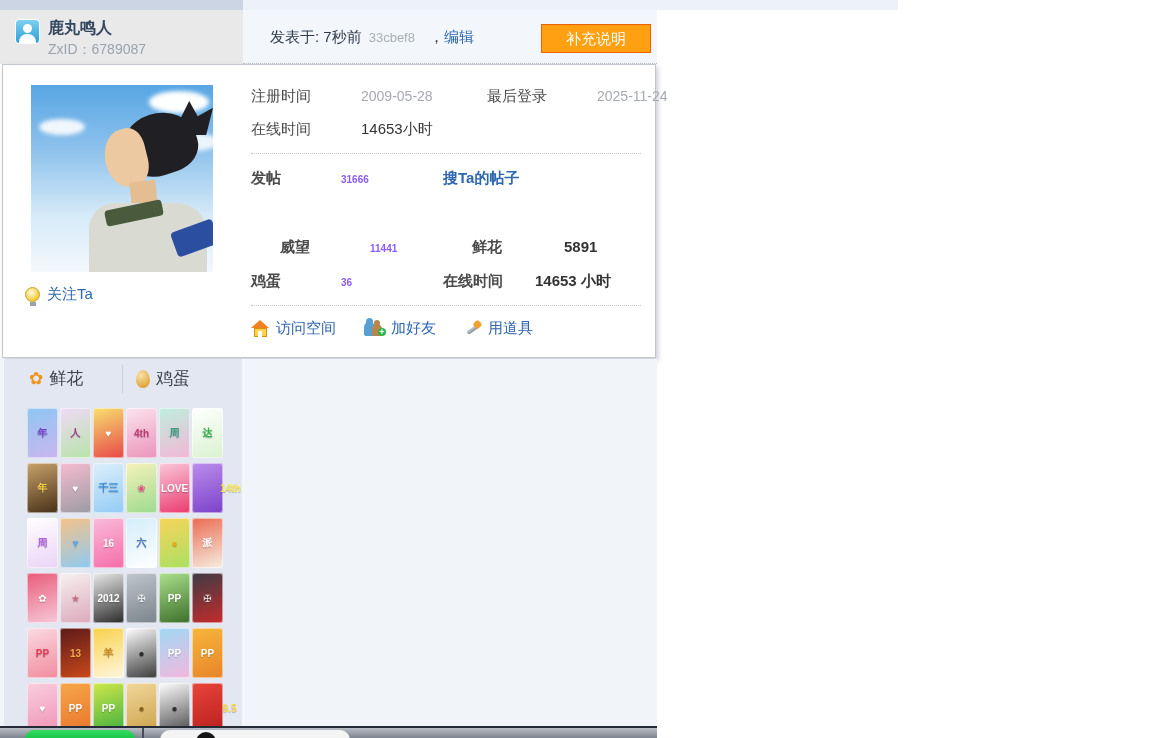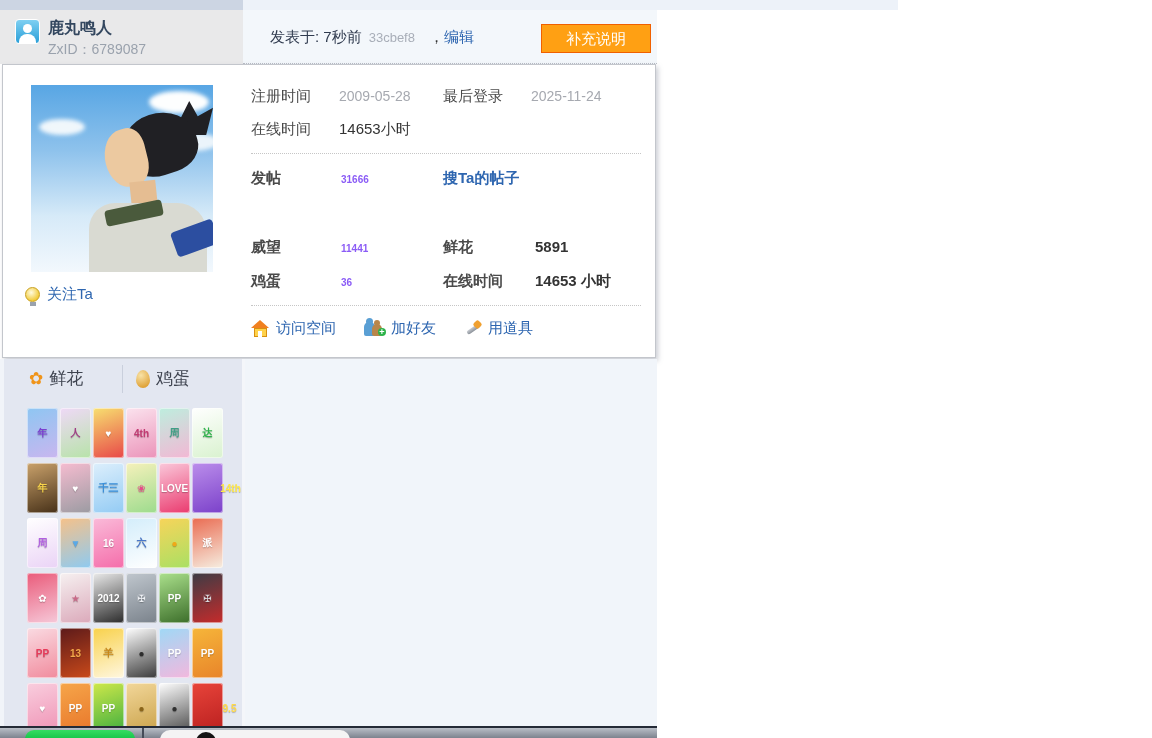--- a/index.html
+++ b/index.html
@@ -52,21 +52,21 @@
     transform:rotate(-12deg); border-radius:4px; }
   .av-band { position:absolute; left:142px; top:140px; width:44px; height:26px; background:#2c4ea0;
     transform:rotate(-20deg); border-radius:4px; }
 
   .follow-row { left:22px; top:220px; display:flex; align-items:center; gap:7px; }
   .bulb { width:15px; height:15px; border-radius:50%; background:radial-gradient(circle at 40% 35%,#fffbe0,#f2cb3a 70%);
     border:1px solid #c8a020; position:relative; }
   .bulb:after { content:""; position:absolute; left:4px; top:14px; width:6px; height:4px; background:#9aa2ad; }
 
   .card-right { left:248px; top:0; width:396px; height:294px; }
-  .info-row { position:absolute; left:0; display:flex; align-items:baseline; white-space:nowrap; }
+  .info-row { position:absolute; left:0; display:flex; align-items:baseline; white-space:nowrap;gap:22px; }
   .i-label { font-size:15px; color:#4a4a4a; }
   .i-muted { font-size:14px; color:#a6a9b0; }
   .w88 { width:88px; } .w104 { width:104px; }
   .dark-val { font-size:15px; color:#333; }
   .dotted { position:absolute; left:0; width:390px; border-bottom:1px dotted #c6c6c6; }
 
   .stat-row { position:absolute; left:0; display:flex; align-items:baseline; white-space:nowrap;font-weight:bold; }
   .s-label { width:90px; font-size:15px; color:#4a4a4a; }
   .s-value { width:102px; font-size:10px; color:#8b5cf6; }
   .s-label2 { width:92px; font-size:15px; color:#4a4a4a; }
@@ -184,21 +184,21 @@
       </div>
 
       <div class="dotted" style="top:88px;"></div>
 
       <div class="stat-row" style="top:104px;">
         <span class="s-label">发帖</span>
         <span class="s-value">31666</span>
         <span class="link" style="width:92px;">搜Ta的帖子</span>
         <span class="s-value2"></span>
       </div>
-      <div class="stat-row" style="top:173px;">
+      <div class="stat-row" style="top:173px;margin-left:29px;">
         <span class="s-label">威望</span>
         <span class="s-value">11441</span>
         <span class="s-label2">鲜花</span>
         <span class="s-value2">5891</span>
       </div>
       <div class="stat-row" style="top:207px;">
         <span class="s-label">鸡蛋</span>
         <span class="s-value">36</span>
         <span class="s-label2">在线时间</span>
         <span class="s-value2">14653 小时</span>

